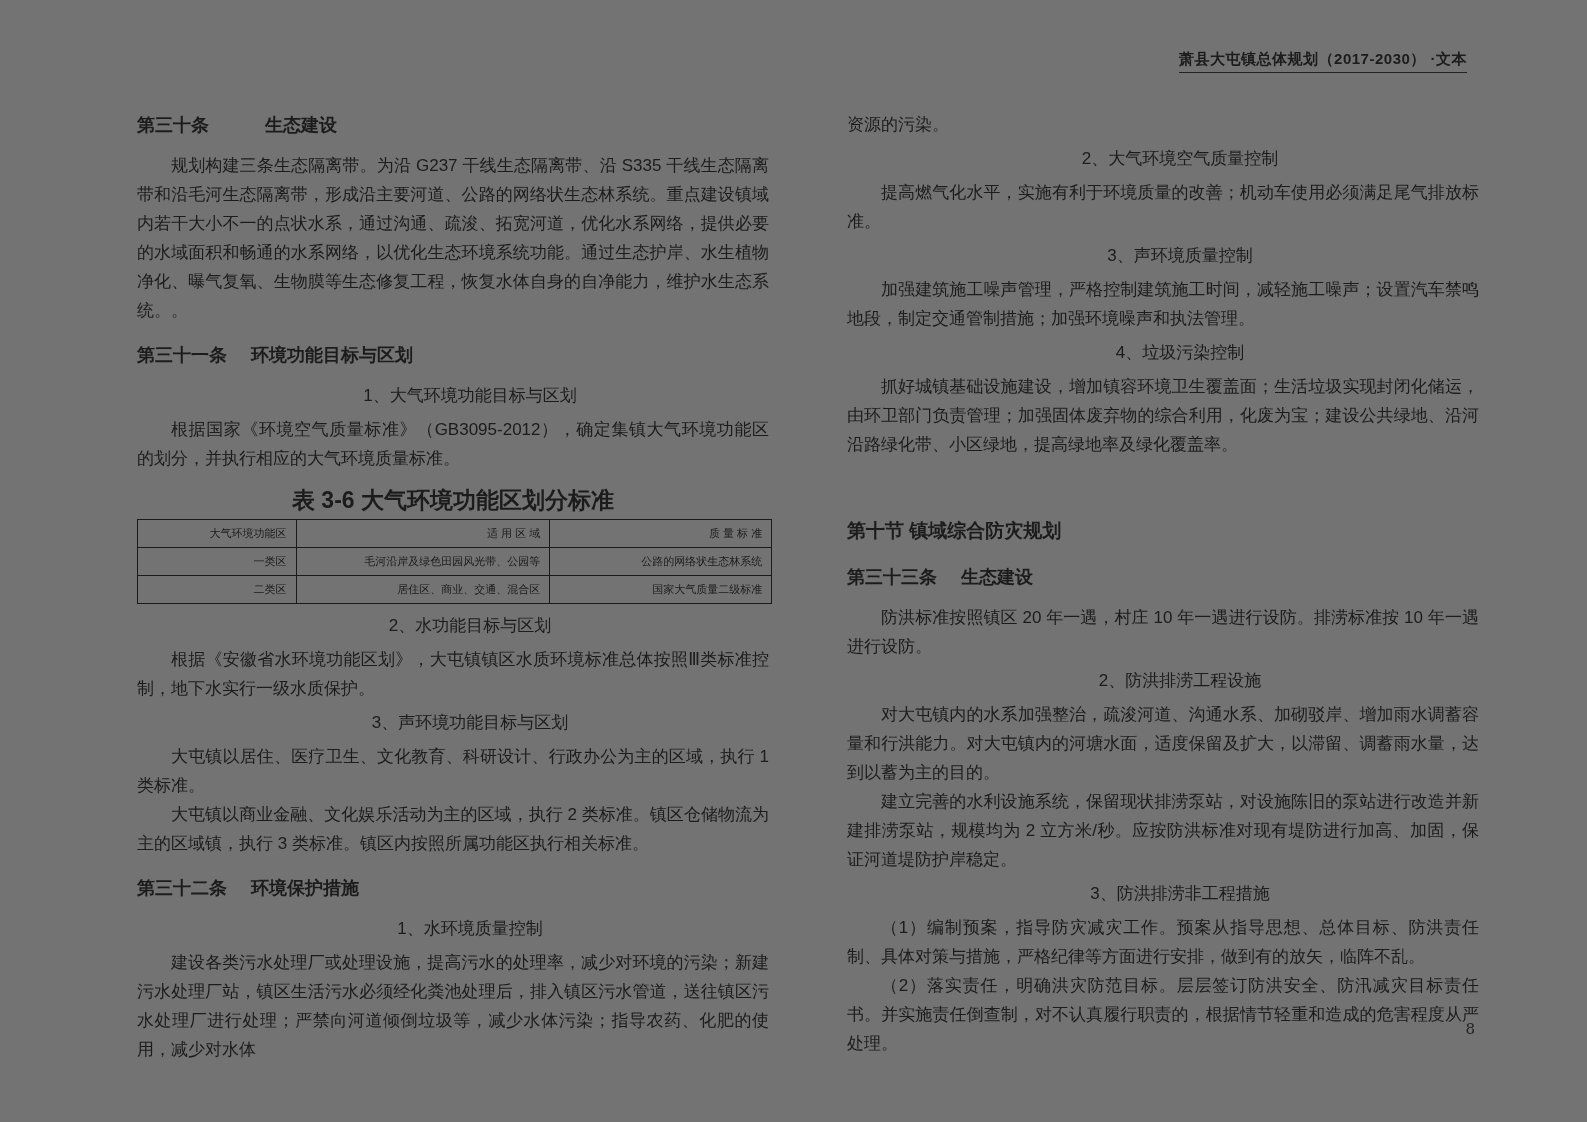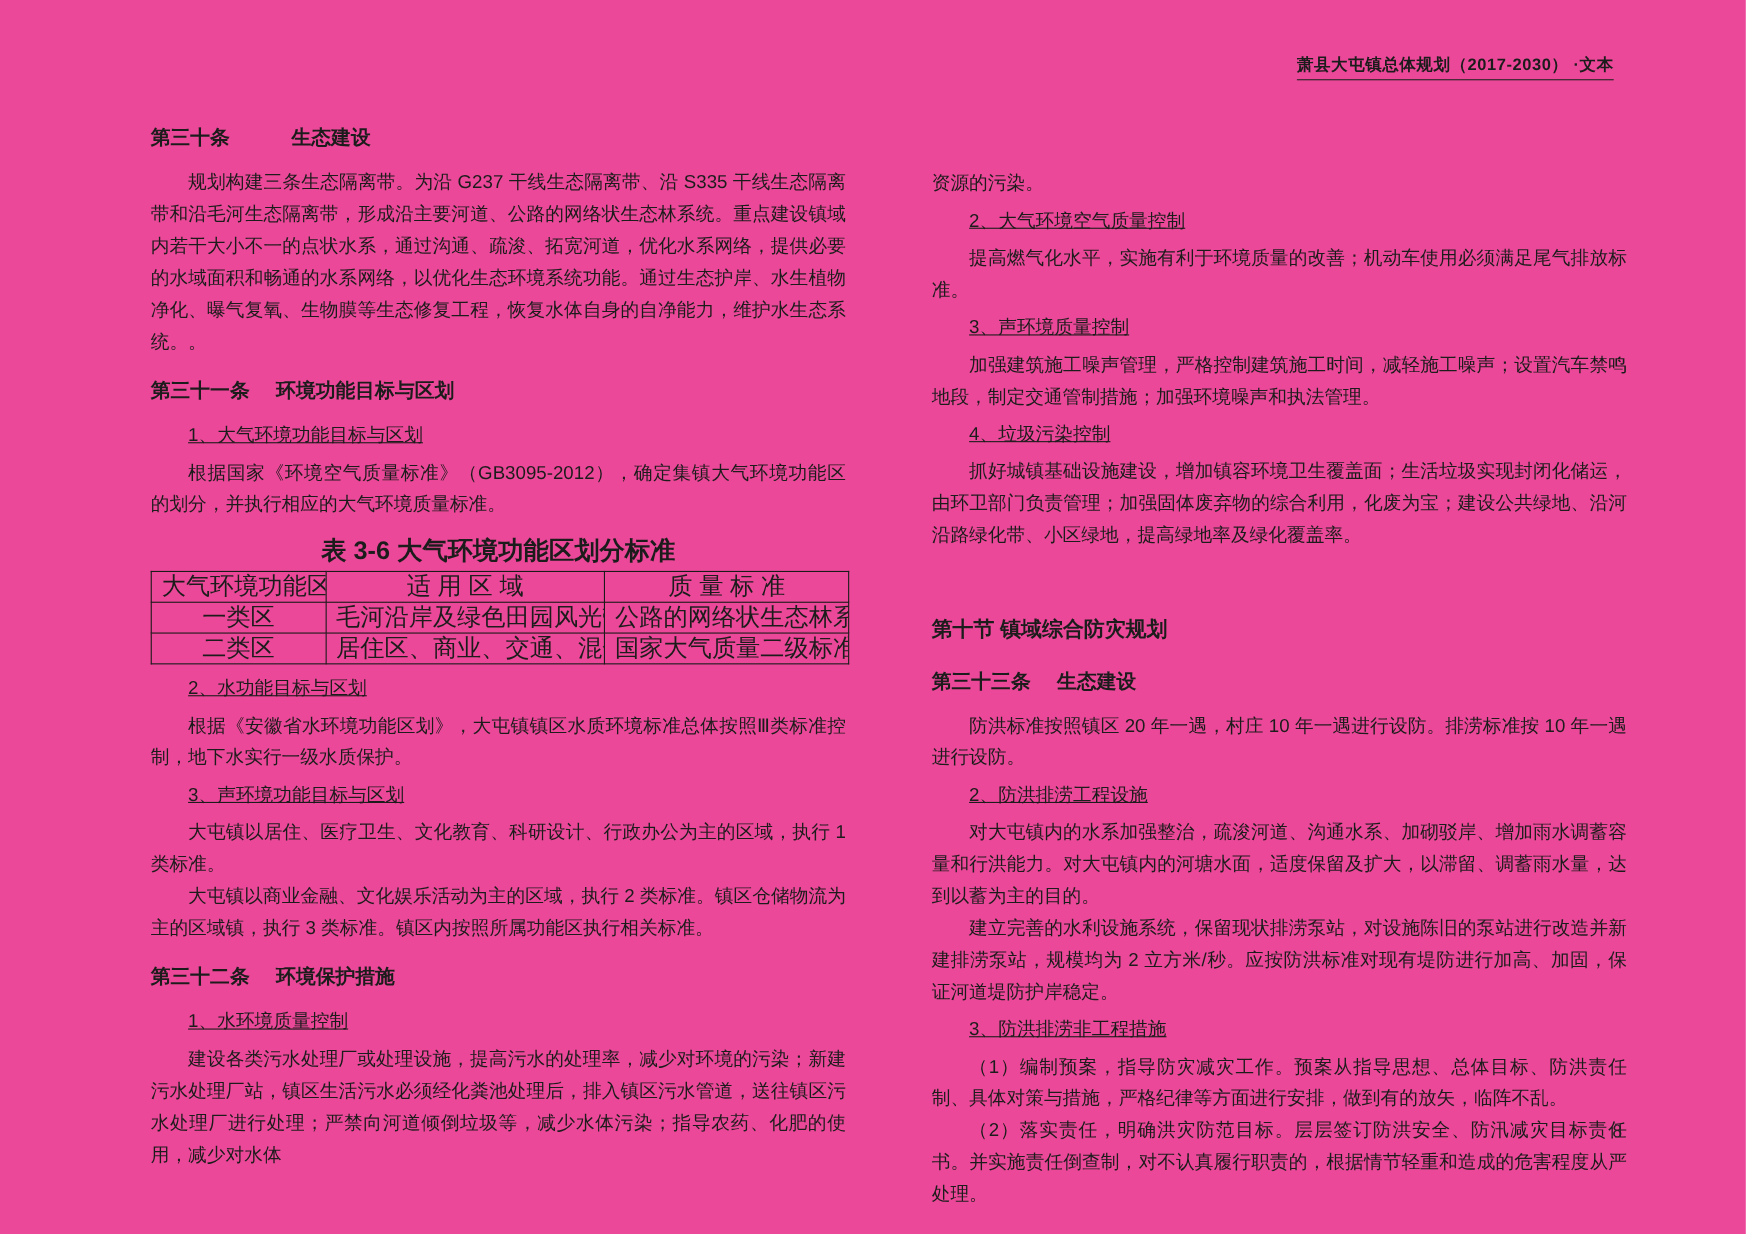--- a/index.html
+++ b/index.html
@@ -5,21 +5,21 @@
   * { box-sizing: border-box; }
   html, body { margin: 0; padding: 0; }
   body {
     width: 1587px; height: 1122px;
     background: #ffffff;
     font-family: "Liberation Sans", "DejaVu Sans", sans-serif;
     color: #1c1c1c;
     position: relative;
     overflow: hidden;
   }
-  .sheet { position: absolute; inset: 0; background: #ec4899; }
+  .sheet { position: absolute; inset: 0; background: #737373; }
 
   .page-header {
     position: absolute;
     top: 50px; right: 120px;
     font-size: 15px;
     font-weight: bold;
     letter-spacing: 0.5px;
     border-bottom: 1.5px solid #222;
     padding-bottom: 3px;
     white-space: nowrap;
@@ -31,22 +31,22 @@
     width: 632px;
     font-size: 17px;
     line-height: 29px;
     text-align: justify;
   }
   .col-left  { left: 137px; }
   .col-right { left: 847px; }
 
   .col p { margin: 0; }
   p.body { text-indent: 2em; }
-  p.cont { text-indent: 0; margin-top: 42px; }
-  p.item { text-indent: 2em; margin: 5px 0; text-align: left; text-decoration: underline; }
+  p.cont { text-indent: 0; }
+  p.item { text-indent: 2em; margin: 5px 0; text-align: center; }
 
   h3.article {
     font-size: 18px;
     font-weight: bold;
     margin: 15px 0 11px 0;
     line-height: 30px;
     text-align: left;
   }
   h3.article.first { margin-top: 0; }
   h3.article .num       { margin-right: 24px; }
@@ -67,25 +67,25 @@
     margin: 13px 0 4px 0;
   }
   table.zone-table {
     width: 100.5%;
     border-collapse: collapse;
     table-layout: fixed;
     margin-bottom: 7px;
   }
   table.zone-table td {
     border: 1.5px solid #1a1a1a;
-    font-size: 22px;
+    font-size: 11px;
     line-height: 20px;
     padding: 3px 9px 4px 9px;
     height: 28px;
-    text-align: center;
+    text-align: right;
     white-space: nowrap;
     overflow: hidden;
   }
   col.c1 { width: 25%; }
   col.c2 { width: 40%; }
   col.c3 { width: 35%; }
 
   .page-number {
     position: absolute;
     top: 1020px;

